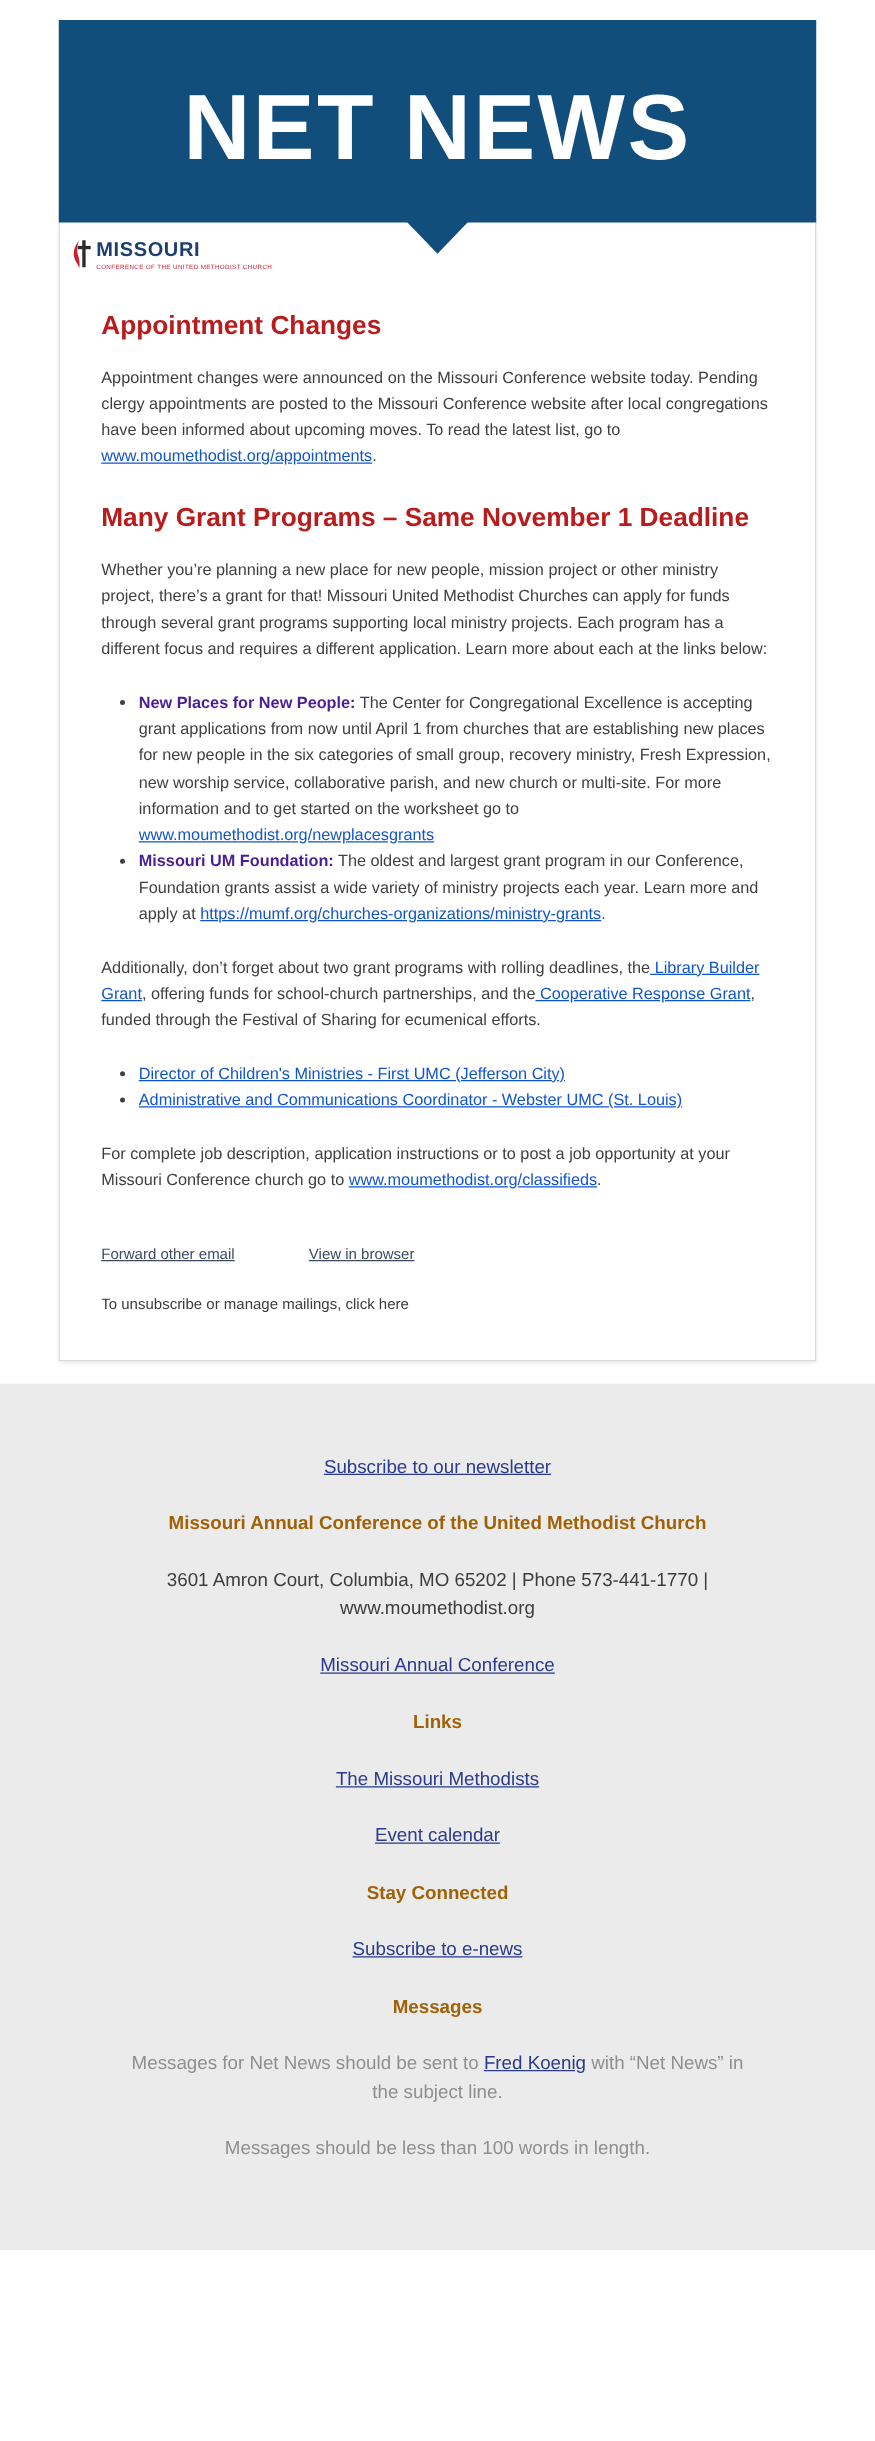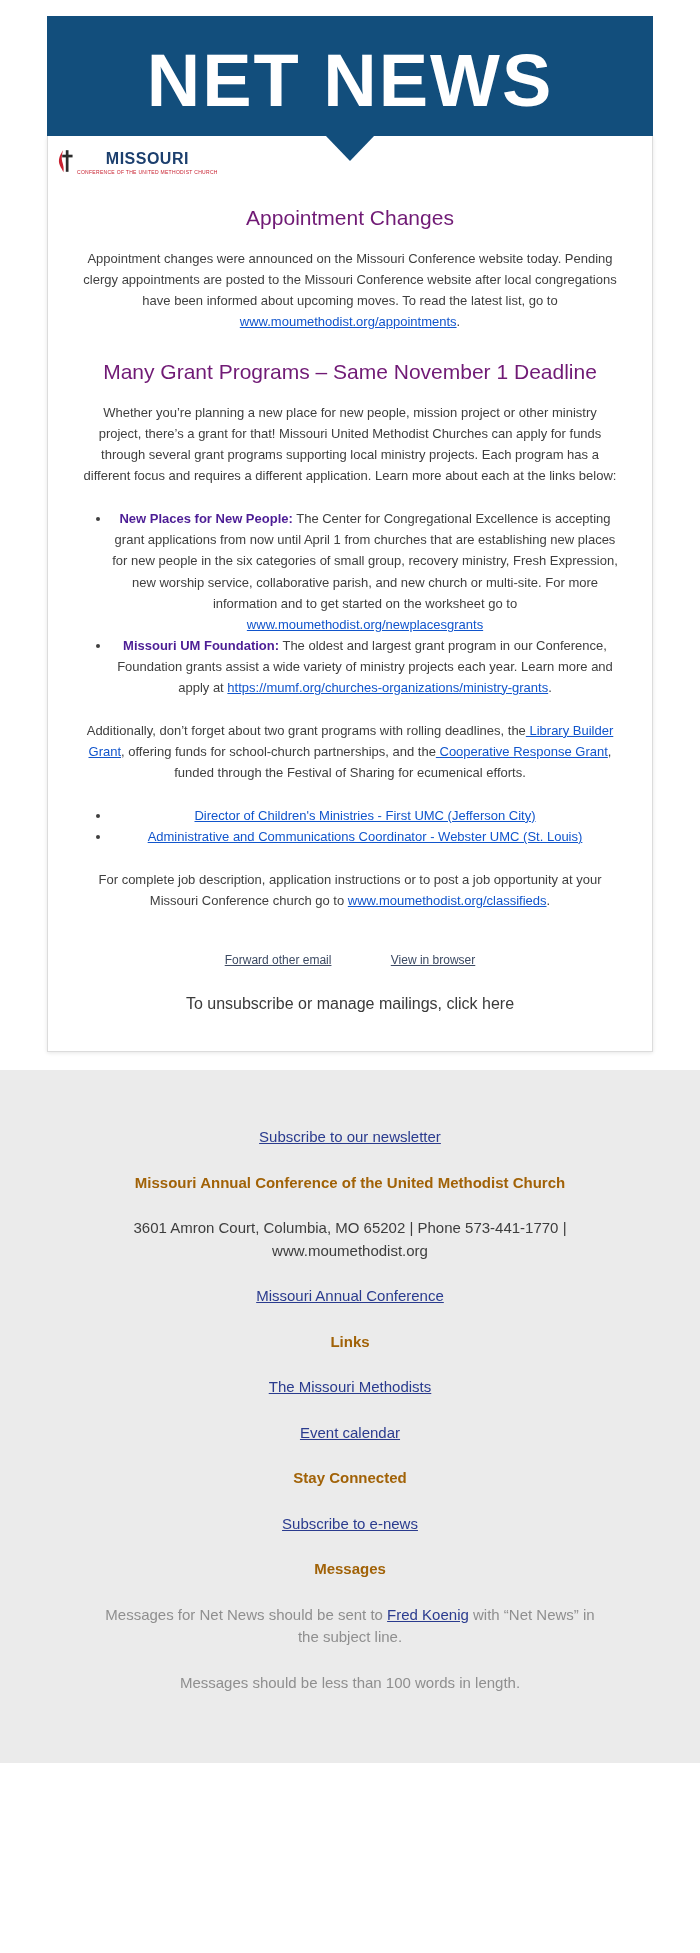--- a/index.html
+++ b/index.html
@@ -10,21 +10,21 @@
     font-family: "Liberation Sans", sans-serif;
     -webkit-font-smoothing: antialiased;
   }
   .main-area { background: #ffffff; padding-top: 16px; padding-bottom: 18px; }
   .email-wrap { width: 606px; margin: 0 auto; }
 
   
   .banner {
     position: relative;
     background: #124e7c;
-    height: 120px;
+    height: 162px;
     display: flex;
     align-items: center;
     justify-content: center;
   }
   .banner h1 {
     margin: 0;
     padding-top: 10px;
     color: #ffffff;
     font-size: 74px;
     font-weight: bold;
@@ -43,21 +43,20 @@
     z-index: 2;
   }
 
   
   .card {
     background: #ffffff;
     border: 1px solid #dcdcdc;
     border-top: none;
     box-shadow: 0 1px 4px rgba(0,0,0,.10);
     padding: 10px 0 34px;
-    text-align: center;
   }
   .logo { display: flex; align-items: flex-start; gap: 4px; padding: 2px 0 0 7px; }
   .logo-text { padding-top: 3px; }
   .logo-name {
     display: block;
     font-size: 16px;
     font-weight: bold;
     color: #1c3f6e;
     letter-spacing: .5px;
     line-height: 1.05;
@@ -66,35 +65,35 @@
     display: block;
     font-size: 5px;
     color: #c8202f;
     letter-spacing: .3px;
     margin-top: 1px;
   }
 
   .content { padding: 0 33px; }
   h2 {
     font-size: 21px;
-    font-weight: normal;
-    color: #701a75;
+    font-weight: bold;
+    color: #b91c1c;
     margin: 28px 0 18px;
   }
   p, li { font-size: 13px; line-height: 1.62; color: #3f3f3f; }
   p { margin: 0 0 22px; }
   ul { margin: 0 0 22px; padding-left: 30px; }
   li { margin: 0; }
   b, strong { color: #4c1d95; }
   a.clink { color: #1155cc; text-decoration: underline; cursor: pointer; }
 
   .actions { margin-top: 42px; font-size: 12px; }
   .actions a { color: #3c4a63; text-decoration: underline; }
   .actions a:first-child { margin-right: 56px; }
-  .unsub { font-size: 16px; color: #3a3a3a; margin: 24px 0 0; }
+  .unsub { font-size: 12px; color: #3a3a3a; margin: 24px 0 0; }
 
   
   .footer {
     background: #ebebeb;
     padding: 56px 0 46px;
     text-align: center;
   }
   .f-item {
     width: 500px;
     margin: 0 auto 23px;

